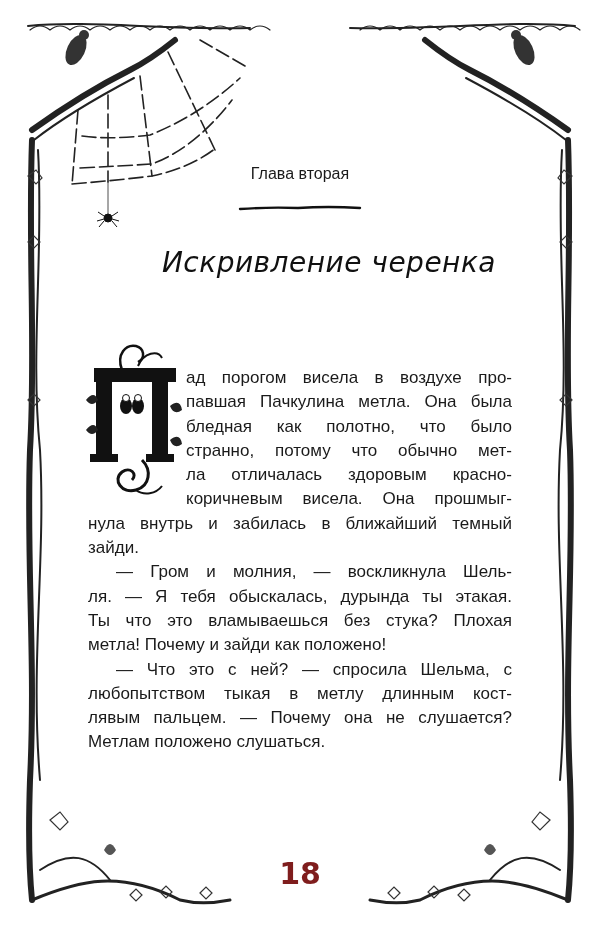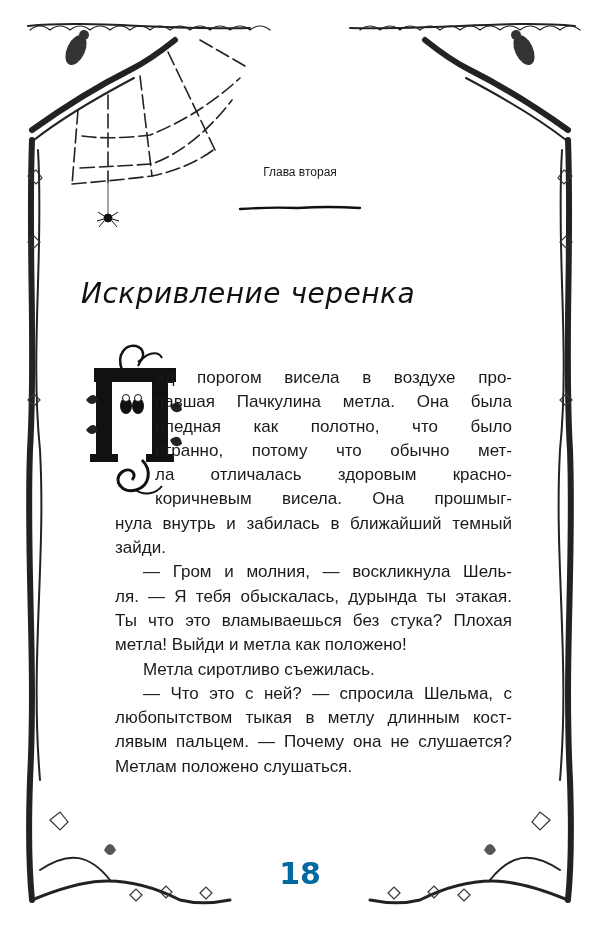--- a/index.html
+++ b/index.html
@@ -11,52 +11,51 @@
       font-family: "Liberation Sans", sans-serif;
       color: #1a1a1a;
     }
     .page { position: absolute; left: 0; top: 0; width: 600px; height: 929px; }
 
     
     .frame-svg { position: absolute; left: 0; top: 0; width: 600px; height: 929px; }
 
     .chapter-label {
       position: absolute; left: 0; width: 600px; top: 165px;
-      text-align: center; font-size: 12px; color: #1a1a1a;
+      text-align: center; font-size: 16px; color: #1a1a1a;
     }
     .chapter-rule {
       position: absolute; left: 238px; top: 205px; width: 124px; height: 6px;
     }
     .chapter-title {
       position: absolute; left: 0; width: 496px; top: 246px;
-      text-align: center;
+      text-align: right;
       font-family: "DejaVu Sans", sans-serif;
       font-size: 28px; letter-spacing: 0.5px;
       font-style: italic;
       color: #111;
-      margin-top: 31px;
     }
 
     .body-text {
       position: absolute; left: 88px; top: 366px; width: 424px;
       font-size: 17px; line-height: 24.3px; color: #1a1a1a;
     }
-    .line { display: block; white-space: nowrap; text-align: justify; text-align-last: justify; height: 24.3px; margin-left: 27px; }
-    .line.indent-cap { margin-left: 67px; }
+    .line { display: block; white-space: nowrap; text-align: justify; text-align-last: justify; height: 24.3px; }
+    .line.indent-cap { margin-left: 98px; }
     .line.last { text-align-last: left; }
     .line.para { padding-left: 28px; }
 
     .drop-cap {
       position: absolute; left: 82px; top: 340px; width: 104px; height: 162px;
     }
 
     .page-number {
       position: absolute; left: 0; width: 600px; top: 856px;
       text-align: center; font-size: 30px; font-weight: bold;
-      font-family: "DejaVu Sans", sans-serif; color: #0369a1;
+      font-family: "DejaVu Sans", sans-serif; color: #7f1d1d;
     }
   </style>
 </head>
 <body>
 
 <div class="page">
 
   <svg class="frame-svg" viewBox="0 0 600 929" xmlns="http://www.w3.org/2000/svg">
     <g fill="none" stroke="#222" stroke-linecap="round">
 
@@ -169,22 +168,21 @@
     <span class="line indent-cap">павшая Пачкулина метла. Она была</span>
     <span class="line indent-cap">бледная как полотно, что было</span>
     <span class="line indent-cap">странно, потому что обычно мет-</span>
     <span class="line indent-cap">ла отличалась здоровым красно-</span>
     <span class="line indent-cap">коричневым висела. Она прошмыг-</span>
     <span class="line">нула внутрь и забилась в ближайший темный</span>
     <span class="line last">зайди.</span>
     <span class="line para">— Гром и молния, — воскликнула Шель-</span>
     <span class="line">ля. — Я тебя обыскалась, дурында ты этакая.</span>
     <span class="line">Ты что это вламываешься без стука? Плохая</span>
-    <span class="line last">метла! Выйди и метла как положено!</span>
-    <span class="line para last">Метла сиротливо съежилась.</span>
+    <span class="line last">метла! Почему и зайди как положено!</span>
     <span class="line para">— Что это с ней? — спросила Шельма, с</span>
     <span class="line">любопытством тыкая в метлу длинным кост-</span>
     <span class="line">лявым пальцем. — Почему она не слушается?</span>
     <span class="line last">Метлам положено слушаться.</span>
   </div>
 
   <div class="page-number">18</div>
 </div>
 
 </body></html>

